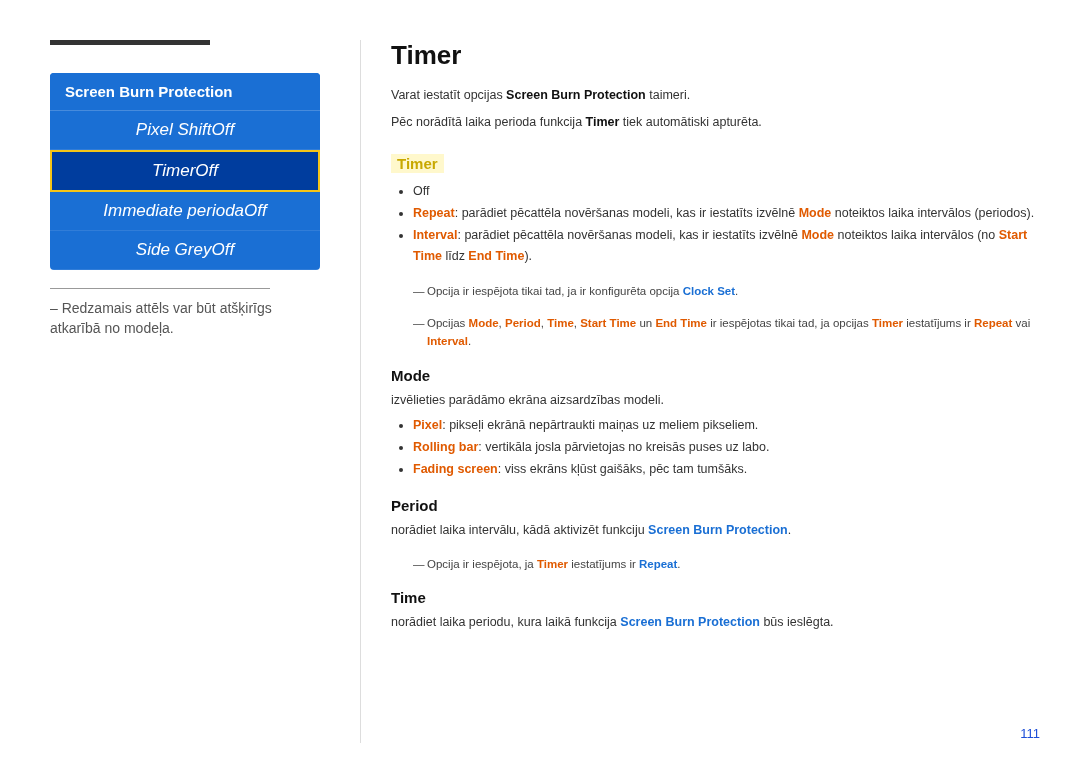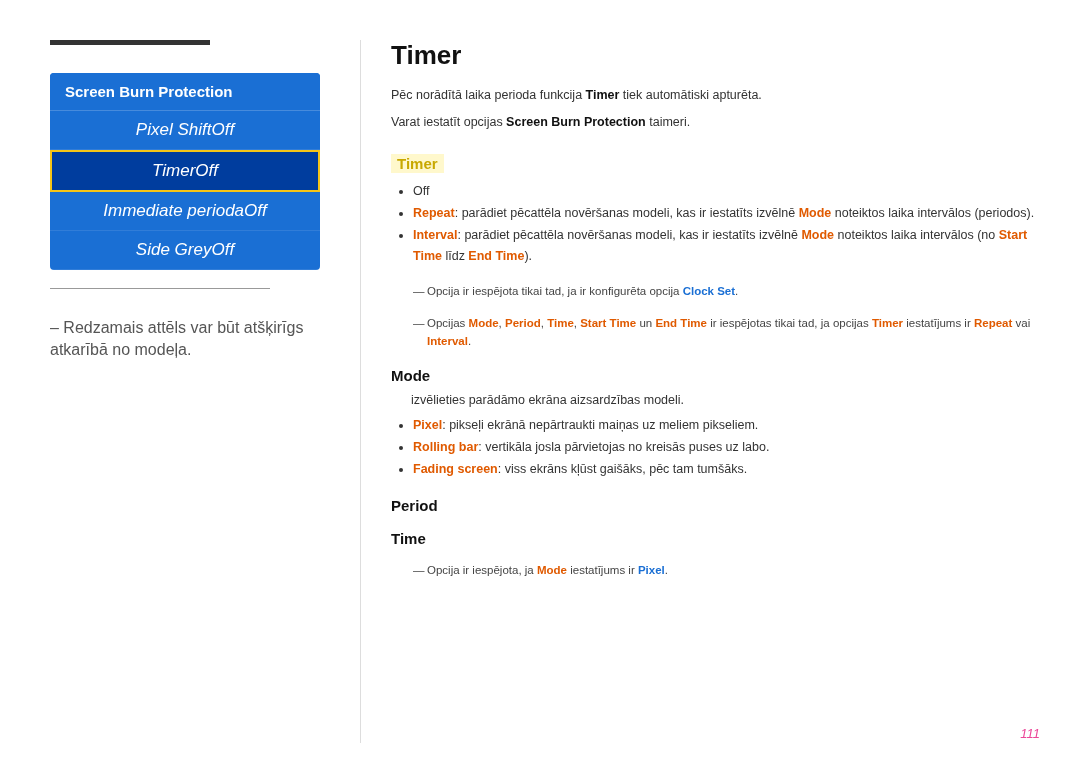--- a/index.html
+++ b/index.html
@@ -77,23 +77,23 @@
 
     .divider-line {
       width: 220px;
       height: 1px;
       background: #999;
       margin-top: 18px;
       margin-bottom: 8px;
     }
 
     .footnote {
-      font-size: 16px;
+      font-size: 14px;
       color: #555;
-      margin-top: 20px;
+      margin-top: 2px;
       width: 260px;
       line-height: 1.4;
     }
 
     
     .right-panel {
       flex: 1;
       padding: 0 40px 20px 30px;
       border-left: 1px solid #ddd;
       overflow-y: auto;
@@ -173,40 +173,38 @@
     .note-line strong {
       color: #e05a00;
       font-weight: bold;
     }
 
     .section-text {
       font-size: 12.5px;
       color: #333;
       line-height: 1.7;
       margin-bottom: 4px;
-      margin-left: 20px;
     }
 
     .orange-text {
       color: #e05a00;
       font-weight: bold;
     }
 
     .blue-bold {
       color: #1a6fd4;
       font-weight: bold;
     }
 
     .page-number {
       position: absolute;
       bottom: 22px;
       right: 40px;
       font-size: 13px;
-      color: #ec4899;
-      font-style: italic;
+      color: #1d4ed8;
     }
   </style>
 </head>
 <body>
 
 <div class="page-container">
 
   <div class="left-panel">
     <div class="top-bar"></div>
     <div class="menu-box">
@@ -230,24 +228,24 @@
         </div>
       </div>
     <div class="divider-line"></div>
     <div class="footnote">– Redzamais attēls var būt atšķirīgs atkarībā no modeļa.</div>
   </div>
 
   <div class="right-panel">
     <div class="page-title">Timer</div>
 
     <p class="intro-text">
+      Varat iestatīt opcijas <strong>Screen Burn Protection</strong> taimeri.
+    </p>
+    <p class="intro-text">
       Pēc norādītā laika perioda funkcija <strong>Timer</strong> tiek automātiski apturēta.
-    </p>
-    <p class="intro-text">
-      Varat iestatīt opcijas <strong>Screen Burn Protection</strong> taimeri.
     </p>
 
     <div class="section-heading">Timer</div>
 
     <ul class="bullet-list">
       <li>Off</li>
       <li><strong>Repeat</strong>: parādiet pēcattēla novēršanas modeli, kas ir iestatīts izvēlnē <strong>Mode</strong> noteiktos laika intervālos (periodos).</li>
       <li><strong>Interval</strong>: parādiet pēcattēla novēršanas modeli, kas ir iestatīts izvēlnē <strong>Mode</strong> noteiktos laika intervālos (no <strong>Start Time</strong> līdz <strong class="orange-text">End Time</strong>).</li>
     </ul>
     <div class="note-line">
@@ -259,21 +257,27 @@
 
     <div class="section-heading-black">Mode</div>
     <p class="section-text">izvēlieties parādāmo ekrāna aizsardzības modeli.</p>
     <ul class="bullet-list">
       <li><strong>Pixel</strong>: pikseļi ekrānā nepārtraukti maiņas uz meliem pikseliem.</li>
       <li><strong>Rolling bar</strong>: vertikāla josla pārvietojas no kreisās puses uz labo.</li>
       <li><strong>Fading screen</strong>: viss ekrāns kļūst gaišāks, pēc tam tumšāks.</li>
     </ul>
 
     <div class="section-heading-black">Period</div>
+    <p class="section-text">
+      norādiet laika intervālu, kādā aktivizēt funkciju <span class="blue-bold">Screen Burn Protection</span>.
+    </p>
+    <div class="note-line">
+      Opcija ir iespējota, ja <strong>Timer</strong> iestatījums ir <span class="blue-bold">Repeat</span>.
+    </div>
 
     <div class="section-heading-black">Time</div>
-    <div class="note-line">
-      Opcija ir iespējota, ja <strong>Mode</strong> iestatījums ir <span class="blue-bold">Pixel</span>.
-    </div>
+    <p class="section-text">
+      norādiet laika periodu, kura laikā funkcija <span class="blue-bold">Screen Burn Protection</span> būs ieslēgta.
+    </p>
   </div>
 </div>
 
 <div class="page-number">111</div>
 
 </body></html>

